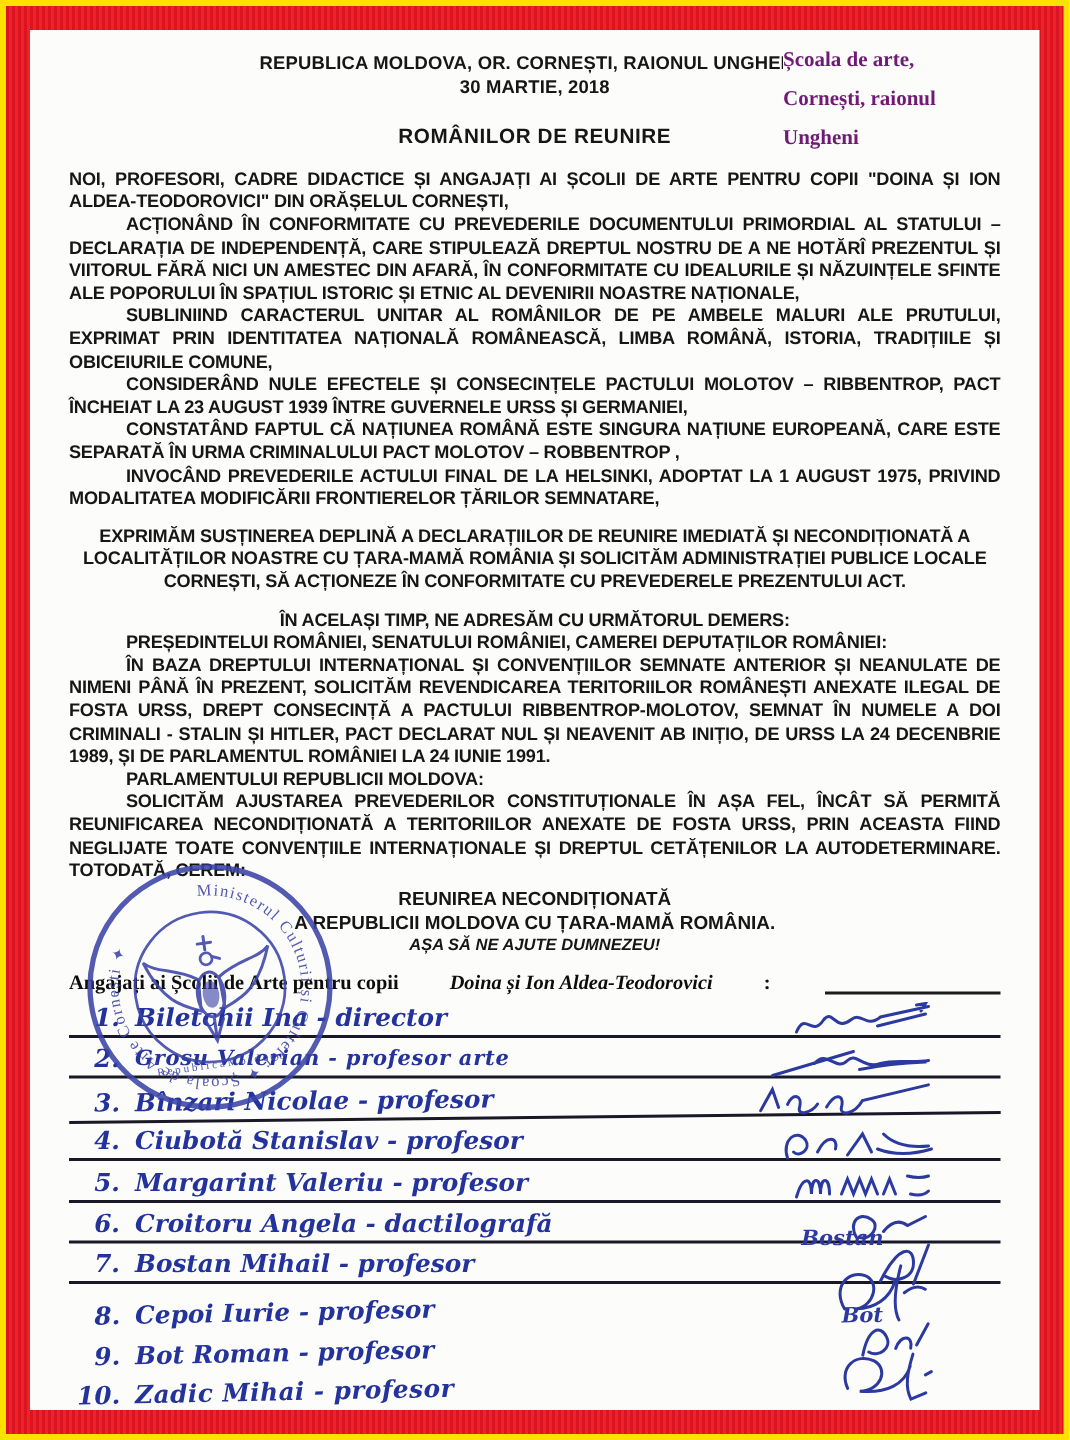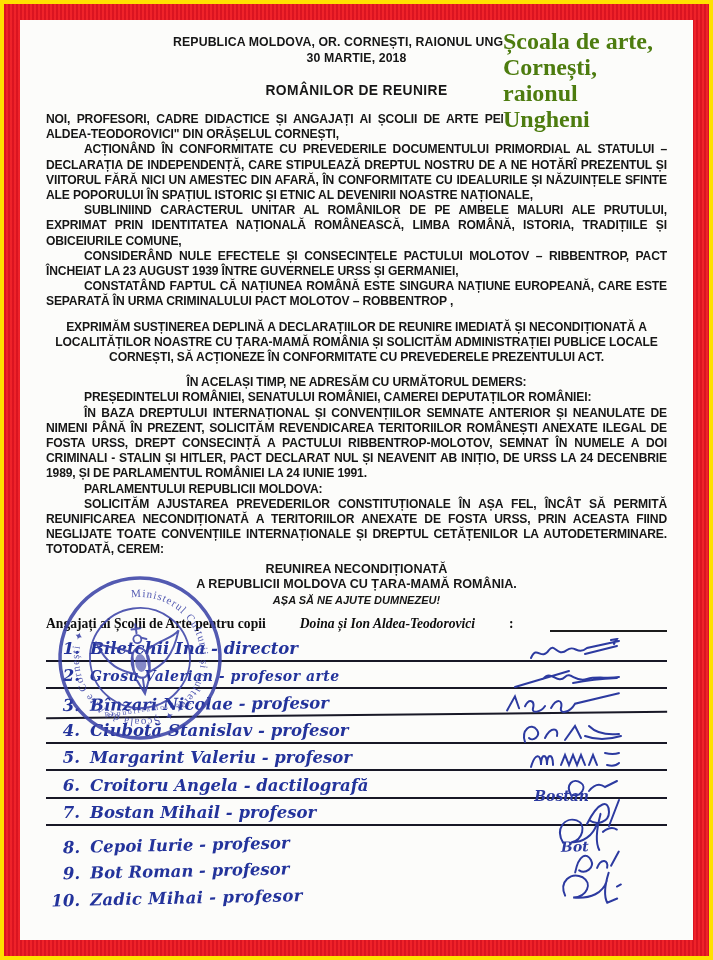--- a/index.html
+++ b/index.html
@@ -4,23 +4,23 @@
 <style>
   html,body{margin:0;padding:0;}
   body{width:713px;height:960px;overflow:hidden;background:#ffe100;font-family:"Liberation Sans",sans-serif;}
   .frame{position:relative;width:713px;height:960px;background:#ffe100;}
   .frame-red{position:absolute;inset:4px;background:#ed1c24;
     background-image:repeating-linear-gradient(90deg,rgba(170,0,25,.28) 0 2px,rgba(255,80,80,.12) 2px 4px);}
   .page{position:absolute;inset:16px;background:#fcfcfa;color:#161616;}
   .content{position:absolute;inset:0;padding:14px 26px 0 26px;}
 
   .doc-header{ text-align:center;font-size:12.3px;font-weight:600;letter-spacing:.1px;line-height:16px;}
-  .school-note{position:absolute;top:8px;right:20px;width:170px;background:#fcfcfa;
-    font-family:"Liberation Serif",serif;font-weight:bold;font-size:24px;line-height:26px;
-    white-space:pre-line;color:#4d7c0f;}
+  .school-note{position:absolute;top:8px;right:1px;width:170px;background:#fcfcfa;
+    font-family:"Liberation Serif",serif;font-weight:bold;font-size:14px;line-height:26px;
+    white-space:pre-line;color:#701a75;}
   .doc-title{text-align:center;font-size:13.8px;font-weight:bold;letter-spacing:.4px;margin-top:17px;}
 
   .bodytext{margin-top:14px;font-size:12.1px;line-height:15.2px;font-weight:600;letter-spacing:-.15px;}
   .bodytext p{margin:0;text-align:justify;text-indent:38px;}
   .bodytext p.noindent{text-indent:0;}
   .bodytext p.center{text-align:center;text-indent:0;}
   .lead{font-weight:800;}
   .gap{height:10px;}
 
   .closing{margin-top:4px;text-align:center;font-weight:bold;font-size:12.6px;line-height:15.5px;}
@@ -67,20 +67,21 @@
         </div>
 
         <div class="doc-title">ROMÂNILOR DE REUNIRE</div>
 
         <div class="bodytext">
           <p class="noindent"><span class="lead">NOI, PROFESORI, CADRE DIDACTICE ȘI ANGAJAȚI AI ȘCOLII DE ARTE PENTRU COPII "DOINA ȘI ION ALDEA-TEODOROVICI" DIN ORĂȘELUL CORNEȘTI,</span></p>
           <p><span class="lead">ACȚIONÂND</span><span> ÎN CONFORMITATE CU PREVEDERILE DOCUMENTULUI PRIMORDIAL AL STATULUI – DECLARAȚIA DE INDEPENDENȚĂ, CARE STIPULEAZĂ DREPTUL NOSTRU DE A NE HOTĂRÎ PREZENTUL ȘI VIITORUL FĂRĂ NICI UN AMESTEC DIN AFARĂ, ÎN CONFORMITATE CU IDEALURILE ȘI NĂZUINȚELE SFINTE ALE POPORULUI ÎN SPAȚIUL ISTORIC ȘI ETNIC AL DEVENIRII NOASTRE NAȚIONALE,</span></p>
           <p><span class="lead">SUBLINIIND</span><span> CARACTERUL UNITAR AL ROMÂNILOR DE PE AMBELE MALURI ALE PRUTULUI, EXPRIMAT PRIN IDENTITATEA NAȚIONALĂ ROMÂNEASCĂ, LIMBA ROMÂNĂ, ISTORIA, TRADIȚIILE ȘI OBICEIURILE COMUNE,</span></p>
           <p><span class="lead">CONSIDERÂND</span><span> NULE EFECTELE ȘI CONSECINȚELE PACTULUI MOLOTOV – RIBBENTROP, PACT ÎNCHEIAT LA 23 AUGUST 1939 ÎNTRE GUVERNELE URSS ȘI GERMANIEI,</span></p>
           <p><span class="lead">CONSTATÂND</span><span> FAPTUL CĂ NAȚIUNEA ROMÂNĂ ESTE SINGURA NAȚIUNE EUROPEANĂ, CARE ESTE SEPARATĂ ÎN URMA CRIMINALULUI PACT MOLOTOV – ROBBENTROP ,</span></p>
+          <p><span class="lead">INVOCÂND</span><span> PREVEDERILE ACTULUI FINAL DE LA HELSINKI, ADOPTAT LA 1 AUGUST 1975, PRIVIND MODALITATEA MODIFICĂRII FRONTIERELOR ȚĂRILOR SEMNATARE,</span></p>
           <div class="gap"></div>
           <p class="center">EXPRIMĂM SUSȚINEREA DEPLINĂ A DECLARAȚIILOR DE REUNIRE IMEDIATĂ ȘI NECONDIȚIONATĂ A LOCALITĂȚILOR NOASTRE CU ȚARA-MAMĂ ROMÂNIA ȘI SOLICITĂM ADMINISTRAȚIEI PUBLICE LOCALE  CORNEȘTI, SĂ ACȚIONEZE ÎN CONFORMITATE CU PREVEDERELE PREZENTULUI ACT.</p>
           <div class="gap"></div>
           <p class="center">ÎN ACELAȘI TIMP, NE ADRESĂM CU URMĂTORUL DEMERS:</p>
           <p>PREȘEDINTELUI ROMÂNIEI, SENATULUI ROMÂNIEI, CAMEREI DEPUTAȚILOR ROMÂNIEI:</p>
           <p><span>ÎN BAZA DREPTULUI INTERNAȚIONAL ȘI CONVENȚIILOR SEMNATE ANTERIOR ȘI NEANULATE DE NIMENI PÂNĂ ÎN PREZENT, </span><span class="lead">SOLICITĂM REVENDICAREA TERITORIILOR ROMÂNEȘTI</span><span> ANEXATE ILEGAL DE FOSTA URSS, DREPT CONSECINȚĂ A PACTULUI RIBBENTROP-MOLOTOV, SEMNAT ÎN NUMELE A DOI CRIMINALI - STALIN ȘI HITLER, PACT DECLARAT NUL ȘI NEAVENIT AB INIȚIO, DE URSS LA 24 DECENBRIE 1989, ȘI DE PARLAMENTUL ROMÂNIEI LA 24 IUNIE 1991.</span></p>
           <p>PARLAMENTULUI REPUBLICII MOLDOVA:</p>
           <p>SOLICITĂM AJUSTAREA PREVEDERILOR CONSTITUȚIONALE ÎN AȘA FEL, ÎNCÂT SĂ PERMITĂ REUNIFICAREA NECONDIȚIONATĂ A TERITORIILOR ANEXATE DE FOSTA URSS, PRIN ACEASTA FIIND NEGLIJATE TOATE CONVENȚIILE INTERNAȚIONALE ȘI DREPTUL CETĂȚENILOR LA AUTODETERMINARE. TOTODATĂ, CEREM:</p>
         </div>
 

